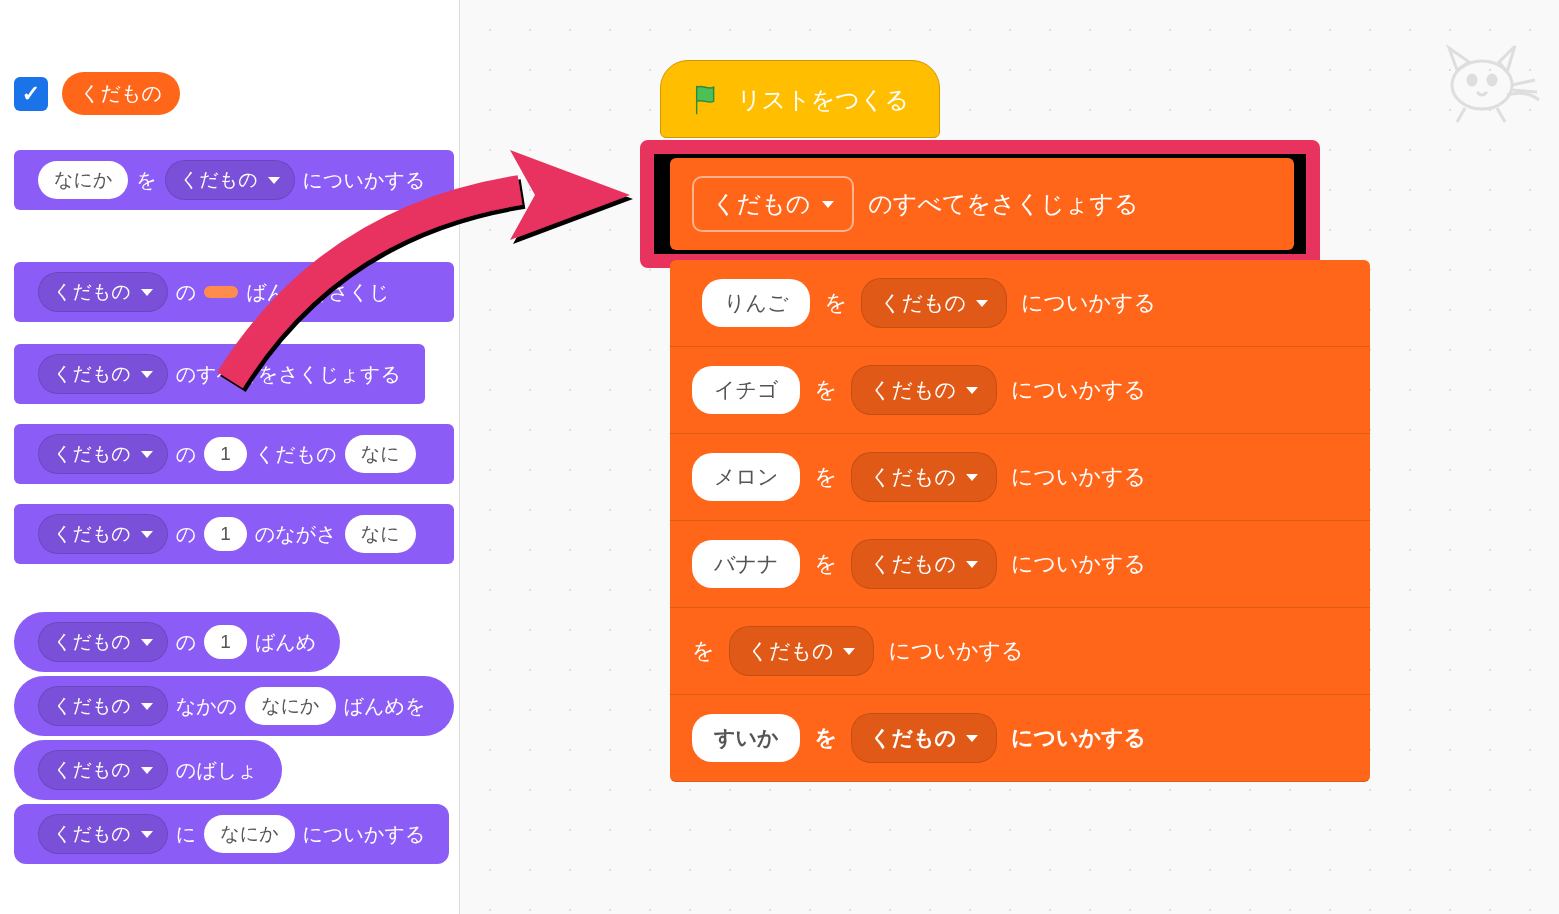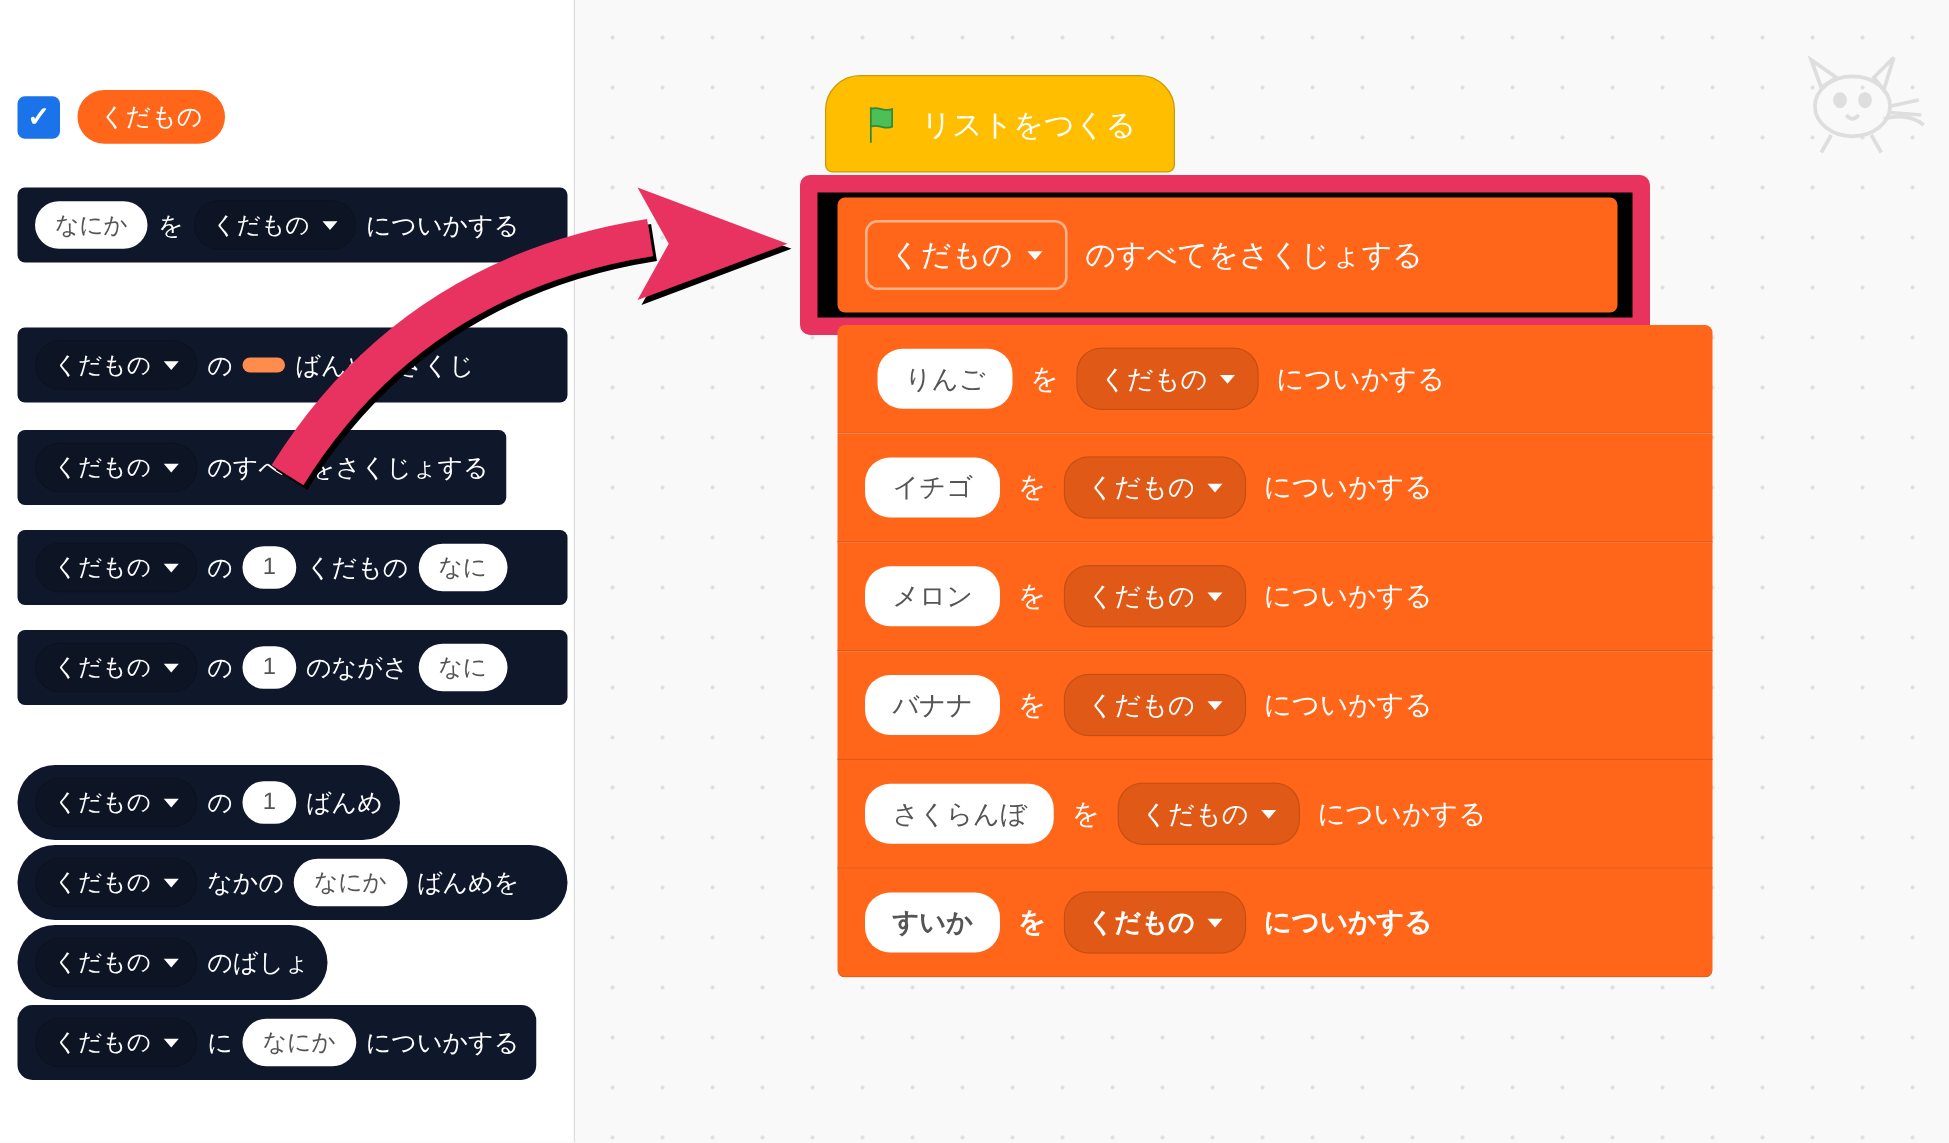--- a/index.html
+++ b/index.html
@@ -62,24 +62,24 @@
     background: #ff661a;
     color: #fff;
     padding: 8px 18px;
     border-radius: 22px;
     font-size: 20px;
     display: inline-flex;
     align-items: center;
   }
   .block {
     position: absolute;
-    background: #0f172a;
+    background: #8b5cf6;
     color: #fff;
     border-radius: 6px;
-    padding: 10px 14px;
+    padding: 10px 24px;
     display: flex;
     align-items: center;
     gap: 8px;
     font-size: 20px;
     white-space: nowrap;
     cursor: grab;
     text-align: center;
   }
   .block-stack { border-radius: 6px; }
   .block.reporter { border-radius: 30px; }
@@ -358,21 +358,20 @@
       <span class="dd">くだもの<span class="dd-arrow"></span></span>
       <span>についかする</span>
     </div>
     <div class="row">
       <span class="input-oval">バナナ</span>
       <span>を</span>
       <span class="dd">くだもの<span class="dd-arrow"></span></span>
       <span>についかする</span>
     </div>
     <div class="row">
-      <span class="input-oval">さくらんぼ</span>
       <span>を</span>
       <span class="dd">くだもの<span class="dd-arrow"></span></span>
       <span>についかする</span>
     </div>
     <div class="row">
       <span class="input-oval">すいか</span>
       <span>を</span>
       <span class="dd">くだもの<span class="dd-arrow"></span></span>
       <span>についかする</span>
     </div>

